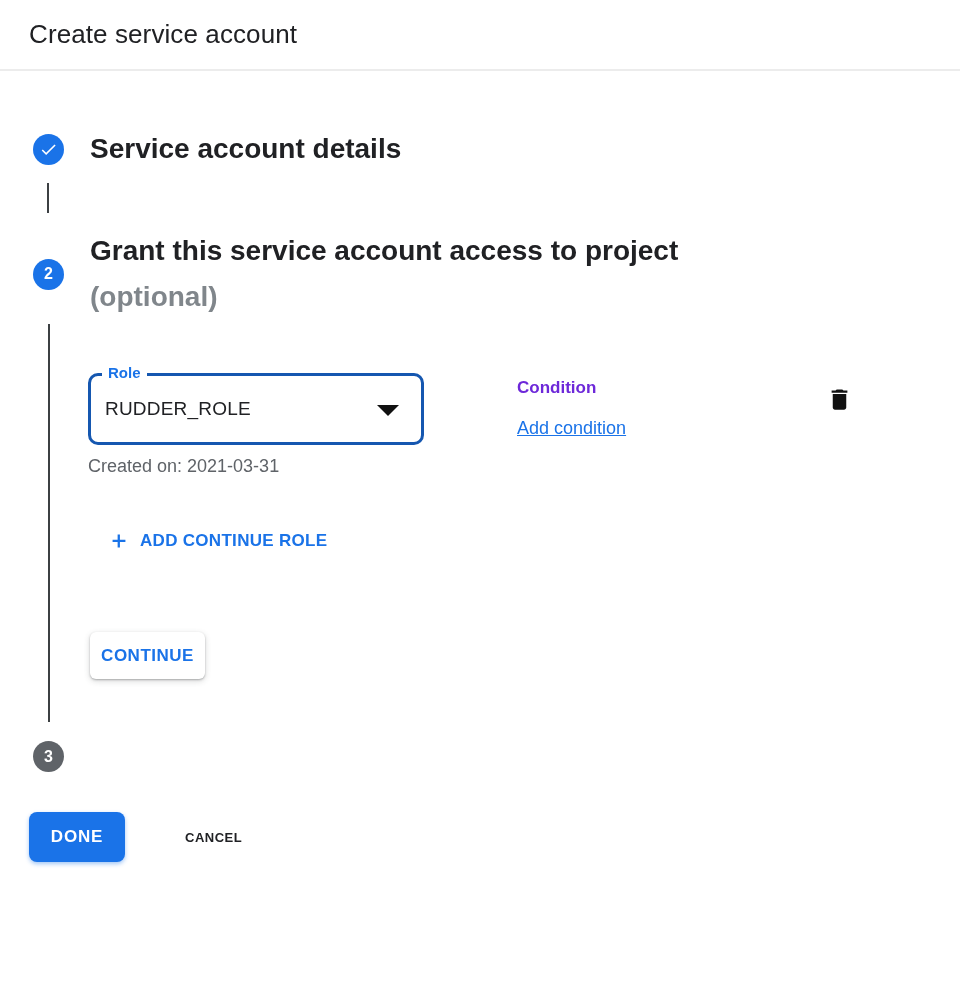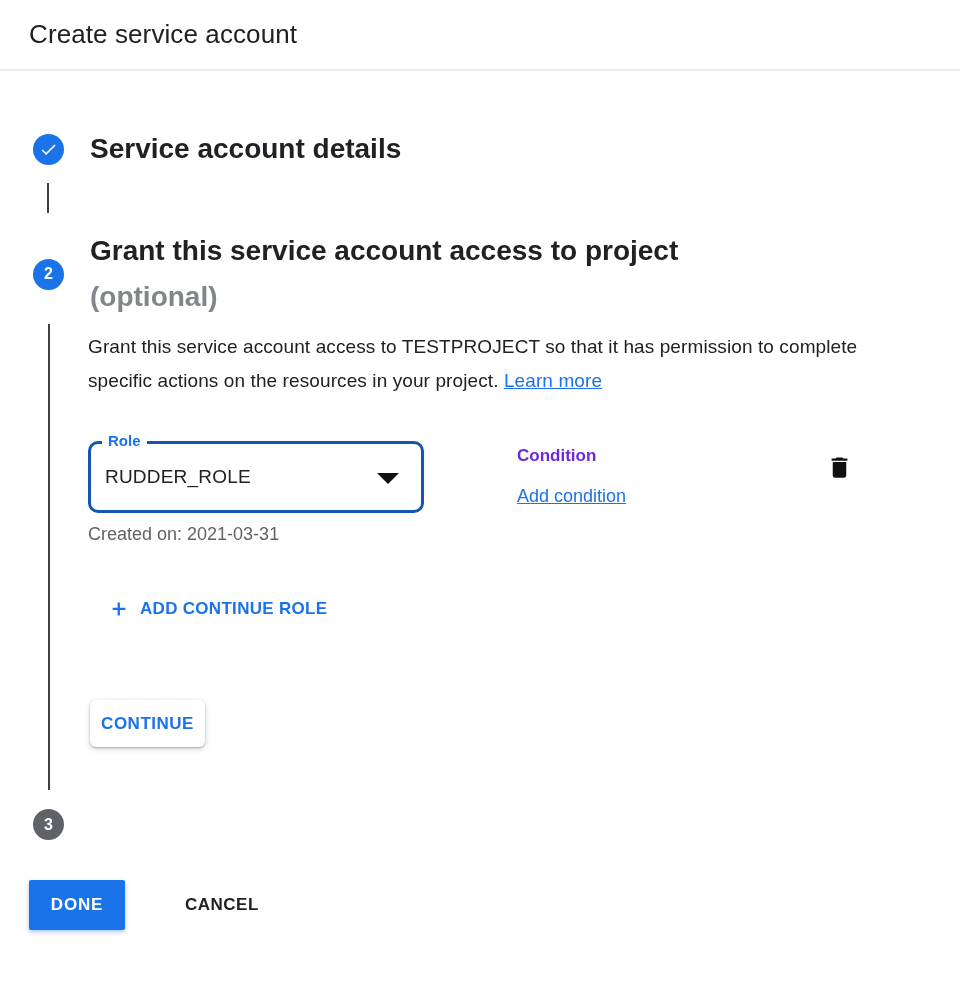--- a/index.html
+++ b/index.html
@@ -209,35 +209,35 @@
     align-items: center;
     margin: 40px 0 0 29px;
     padding-bottom: 100px;
   }
   .done-btn {
     width: 96px;
     height: 50px;
     background: #1a73e8;
     color: #fff;
     border: none;
-    border-radius: 2px;
+    border-radius: 8px;
     box-shadow: 0 2px 4px rgba(26,115,232,0.4);
     font-family: "Liberation Sans", sans-serif;
     font-size: 17px;
     font-weight: 700;
     letter-spacing: 0.8px;
     cursor: pointer;
   }
   .cancel-btn {
     margin-left: 40px;
     background: none;
     border: none;
     color: #202124;
     font-family: "Liberation Sans", sans-serif;
-    font-size: 17px;
+    font-size: 13px;
     font-weight: 700;
     letter-spacing: 0.5px;
     cursor: pointer;
     padding: 12px 20px;
   }
 </style>
 </head>
 <body>
 
 <header class="page-header">
@@ -257,21 +257,20 @@
 
 <div class="step-row step2-row">
   <div class="step-circle blue">
     <span>2</span>
   </div>
   <div class="step-title"><span>Grant this service account access to project </span><span class="optional">(optional)</span></div>
 </div>
 
 <div class="step-body">
 
-  <p class="description"><span>Grant this service account access to TESTPROJECT so that it has permission to complete specific actions on the resources in your project. </span><a class="link" href="#">Learn more</a></p>
 
   <div class="role-row">
 
     <div class="role-field-wrap">
       <div class="role-select">
         <span class="float-label">Role</span>
         <span class="value">RUDDER_ROLE</span>
         <span class="dropdown-arrow"></span>
       </div>
       <div class="helper-text">Created on: 2021-03-31</div>

